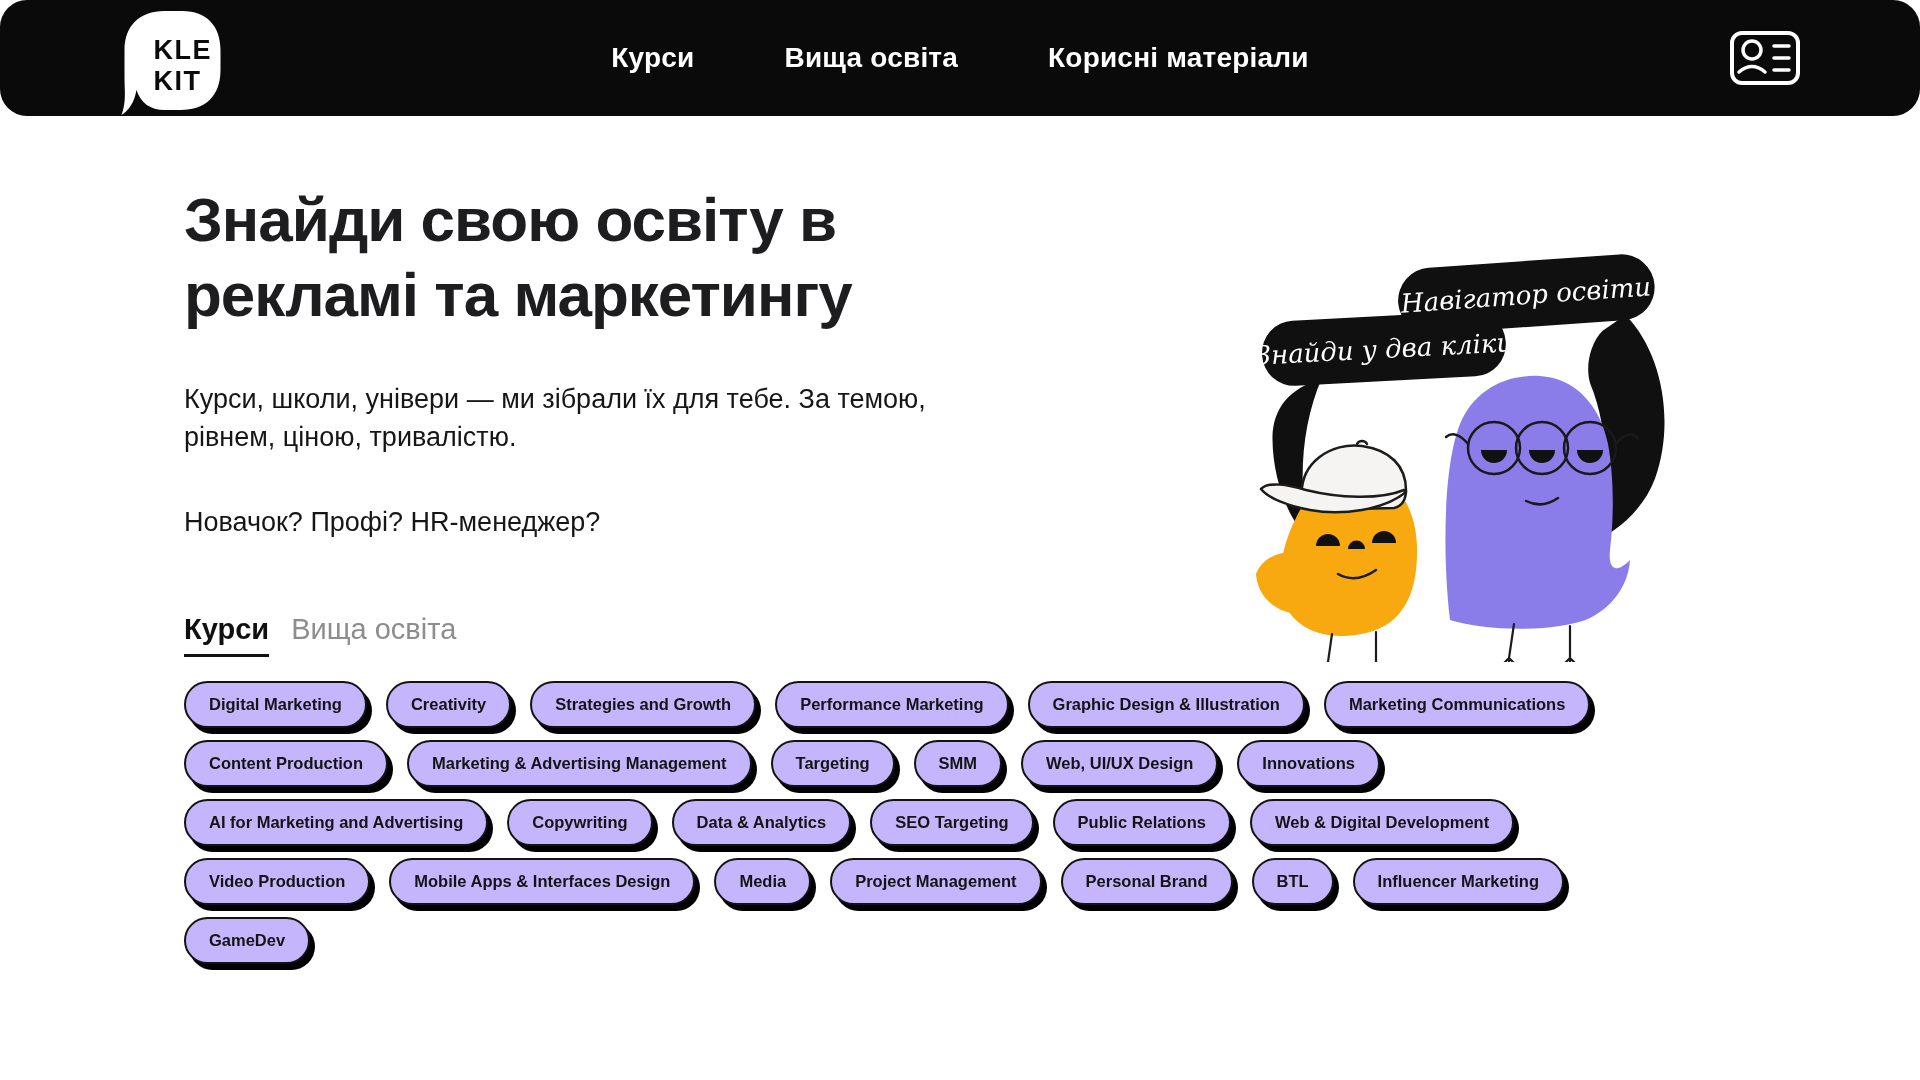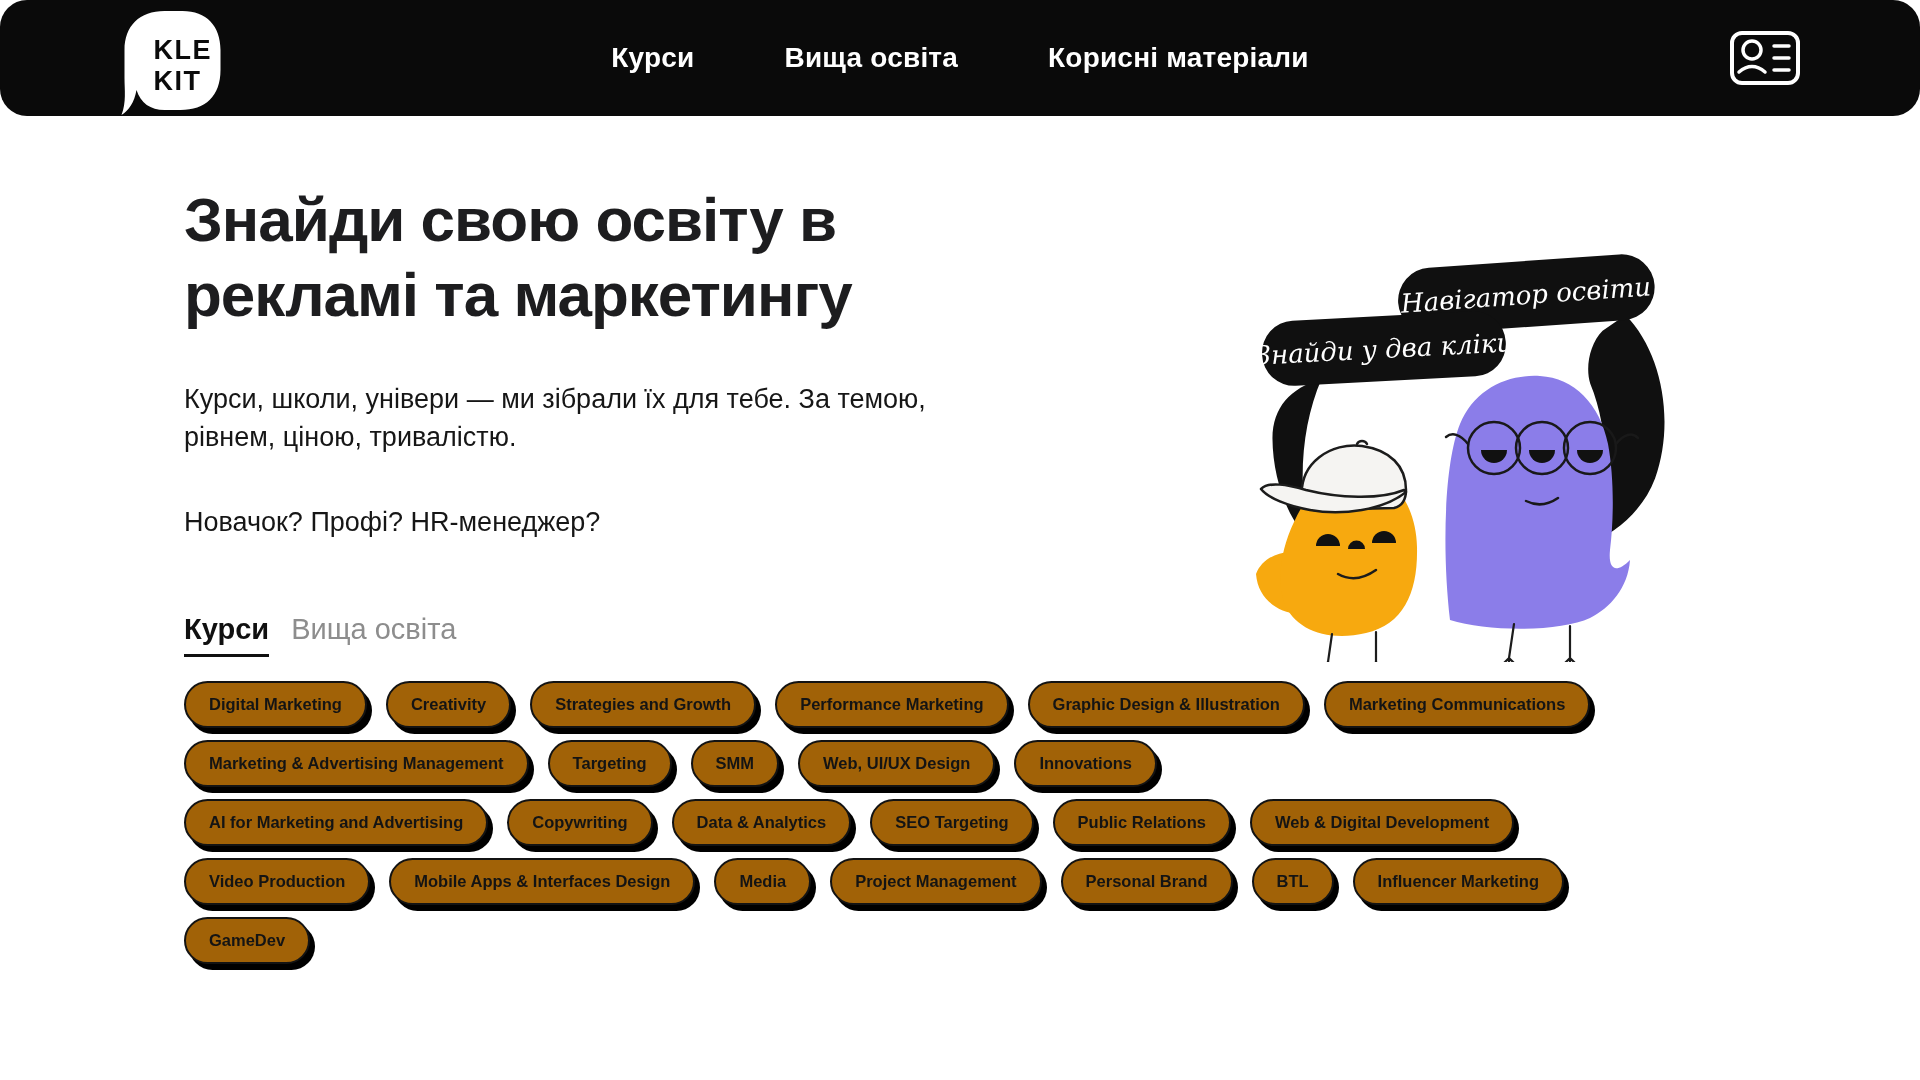--- a/index.html
+++ b/index.html
@@ -55,21 +55,21 @@
     padding-bottom:8px; border-bottom:3px solid transparent; white-space:nowrap;
   }
   .tab.active { color:#101010; font-weight:700; border-bottom-color:#101010; }
 
   
   .pills { margin-top:24px; }
   .pill-row { display:flex; gap:19px; margin-bottom:12px; }
   .pill {
     font-family:"Liberation Sans", sans-serif;
     font-size:16.5px; font-weight:700; color:#141414;
-    background:#a16207;
+    background:#c4b5fd;
     border:2px solid #131313; border-radius:26px;
     height:47px; line-height:41px; padding:0 23px;
     box-shadow:5px 6px 0 #000000;
     white-space:nowrap; cursor:pointer;
   }
 </style>
 </head>
 <body>
 
 <header>
@@ -177,20 +177,21 @@
   <div class="pills" id="pills">
       <div class="pill-row">
         <button class="pill">Digital Marketing</button>
         <button class="pill">Creativity</button>
         <button class="pill">Strategies and Growth</button>
         <button class="pill">Performance Marketing</button>
         <button class="pill">Graphic Design &amp; Illustration</button>
         <button class="pill">Marketing Communications</button>
       </div>
       <div class="pill-row">
+        <button class="pill">Content Production</button>
         <button class="pill">Marketing &amp; Advertising Management</button>
         <button class="pill">Targeting</button>
         <button class="pill">SMM</button>
         <button class="pill">Web, UI/UX Design</button>
         <button class="pill">Innovations</button>
       </div>
       <div class="pill-row">
         <button class="pill">AI for Marketing and Advertising</button>
         <button class="pill">Copywriting</button>
         <button class="pill">Data &amp; Analytics</button>

